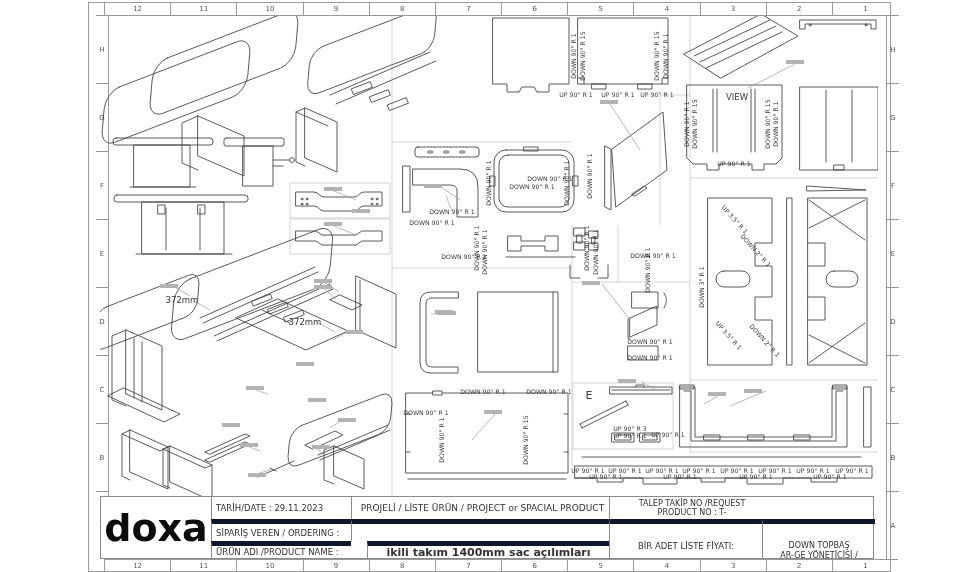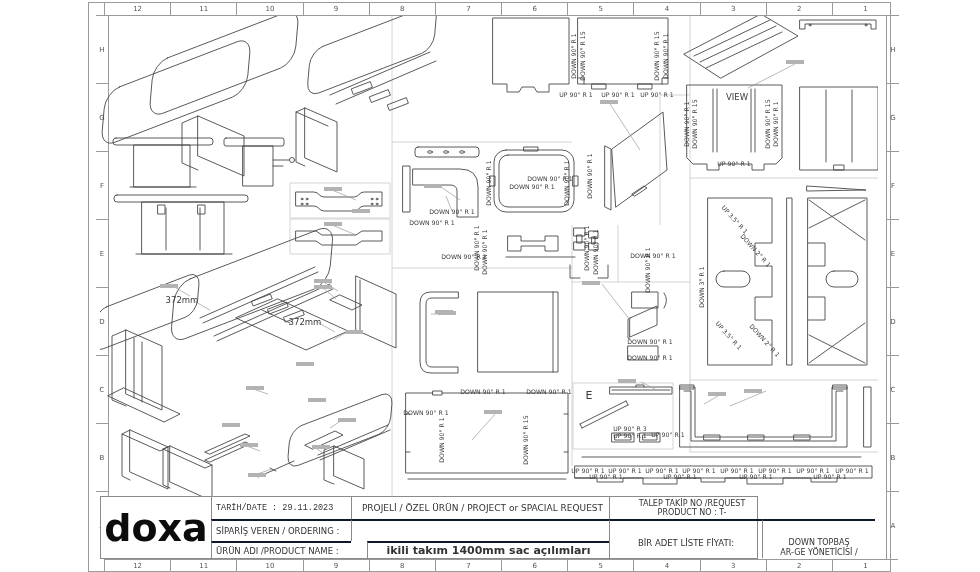--- a/index.html
+++ b/index.html
@@ -7,25 +7,25 @@
   
   #sheet-outline{position:absolute;left:88px;top:2px;width:801px;height:568px;border:1px solid #9a9a9a;}
   .band{position:absolute;display:flex;color:#555;font-size:7px;margin-left:8px;}
   #band-top{left:96px;top:2px;width:794px;height:13px;border-bottom:1px solid #9a9a9a;}
   #band-bottom{left:96px;top:559px;width:794px;height:12px;border-top:1px solid #9a9a9a;}
   #band-top .cell,#band-bottom .cell{flex:1;display:flex;align-items:center;justify-content:center;border-left:1px solid #9a9a9a;}
   #band-left{left:88px;top:15px;width:12px;height:544px;flex-direction:column;border-right:1px solid #9a9a9a;}
   #band-right{left:878px;top:15px;width:12px;height:544px;flex-direction:column;border-left:1px solid #9a9a9a;}
   #band-left .cell,#band-right .cell{flex:1;display:flex;align-items:center;justify-content:center;border-top:1px solid #9a9a9a;}
   
-  #title-block{position:absolute;left:100px;top:496px;width:658px;height:63px;border:1px solid #8a8a8a;box-sizing:border-box;
+  #title-block{position:absolute;left:100px;top:496px;width:774px;height:63px;border:1px solid #8a8a8a;box-sizing:border-box;
     display:grid;grid-template-columns:110px 140px 258px 153px 113px;grid-template-rows:22px 22px 17px;background:#fff;color:#333;}
   #title-block .tbc{box-sizing:border-box;display:flex;align-items:center;overflow:hidden;white-space:nowrap;}
   #title-block .bl{border-left:1px solid #8a8a8a;}
-  #title-block .bt{border-top:2px solid #0f172a;}
+  #title-block .bt{border-top:5px solid #0f172a;}
   .logo-cell{grid-row:1/4;grid-column:1;justify-content:center;font-size:38px;font-weight:bold;letter-spacing:0px;color:#0c0c0c;}
   .lab{font-size:8.5px;padding-left:4px;}
   .cen{justify-content:center;}
   .pname{font-size:11px;font-weight:bold;justify-content:center;}
   .two-line{flex-direction:column;align-items:flex-start;justify-content:center;font-size:8px;line-height:9px;padding-left:12px;}
   .stack{flex-direction:column;align-items:center;justify-content:flex-start;font-size:8px;line-height:10px;padding-top:17px;}
   
   #drawing{position:absolute;left:100px;top:16px;}
   #drawing *{vector-effect:non-scaling-stroke;}
   .ln{stroke:#474747;fill:none;stroke-width:0.9;stroke-linejoin:round;stroke-linecap:round;}
@@ -397,25 +397,25 @@
         <text x="606" y="479" font-size="6.2" text-anchor="middle">UP 90° R 1</text>
         <text x="680" y="479" font-size="6.2" text-anchor="middle">UP 90° R 1</text>
         <text x="756" y="479" font-size="6.2" text-anchor="middle">UP 90° R 1</text>
         <text x="830" y="479" font-size="6.2" text-anchor="middle">UP 90° R 1</text>
       </g>
   </svg>
 
   <div id="title-block">
     <div class="tbc logo-cell">doxa</div>
 
-    <div class="tbc lab bl" style="grid-column:2;grid-row:1;font-family:Liberation Mono, monospace;">TARİH/DATE : 29.11.2023</div>
+    <div class="tbc lab bl" style="grid-column:2;grid-row:1;">TARİH/DATE : 29.11.2023</div>
     <div class="tbc lab bl bt" style="grid-column:2;grid-row:2;">SİPARİŞ VEREN / ORDERING :</div>
     <div class="tbc lab bl bt" style="grid-column:2;grid-row:3;">ÜRÜN ADI /PRODUCT NAME :</div>
 
-    <div class="tbc lab cen bl" style="grid-column:3;grid-row:1;font-size:9px;">PROJELİ / ÖZEL ÜRÜN  / PROJECT or SPACIAL REQUEST</div>
+    <div class="tbc lab cen bl" style="grid-column:3;grid-row:1;font-size:9px;">PROJELİ / LİSTE ÜRÜN  / PROJECT or SPACIAL PRODUCT</div>
     <div class="tbc bl bt" style="grid-column:3;grid-row:2;"></div>
     <div class="tbc pname bl bt" style="grid-column:3;grid-row:3;margin-left:16px;">ikili takım 1400mm sac açılımları</div>
 
     <div class="tbc two-line bl" style="grid-column:4;grid-row:1;">
       <div>TALEP TAKİP NO /REQUEST</div>
       <div>PRODUCT NO : T-</div>
     </div>
     <div class="tbc stack bl bt" style="grid-column:4;grid-row:2/4;font-size:8.5px;">
       <div>BİR ADET LİSTE FİYATI:</div>
     </div>

